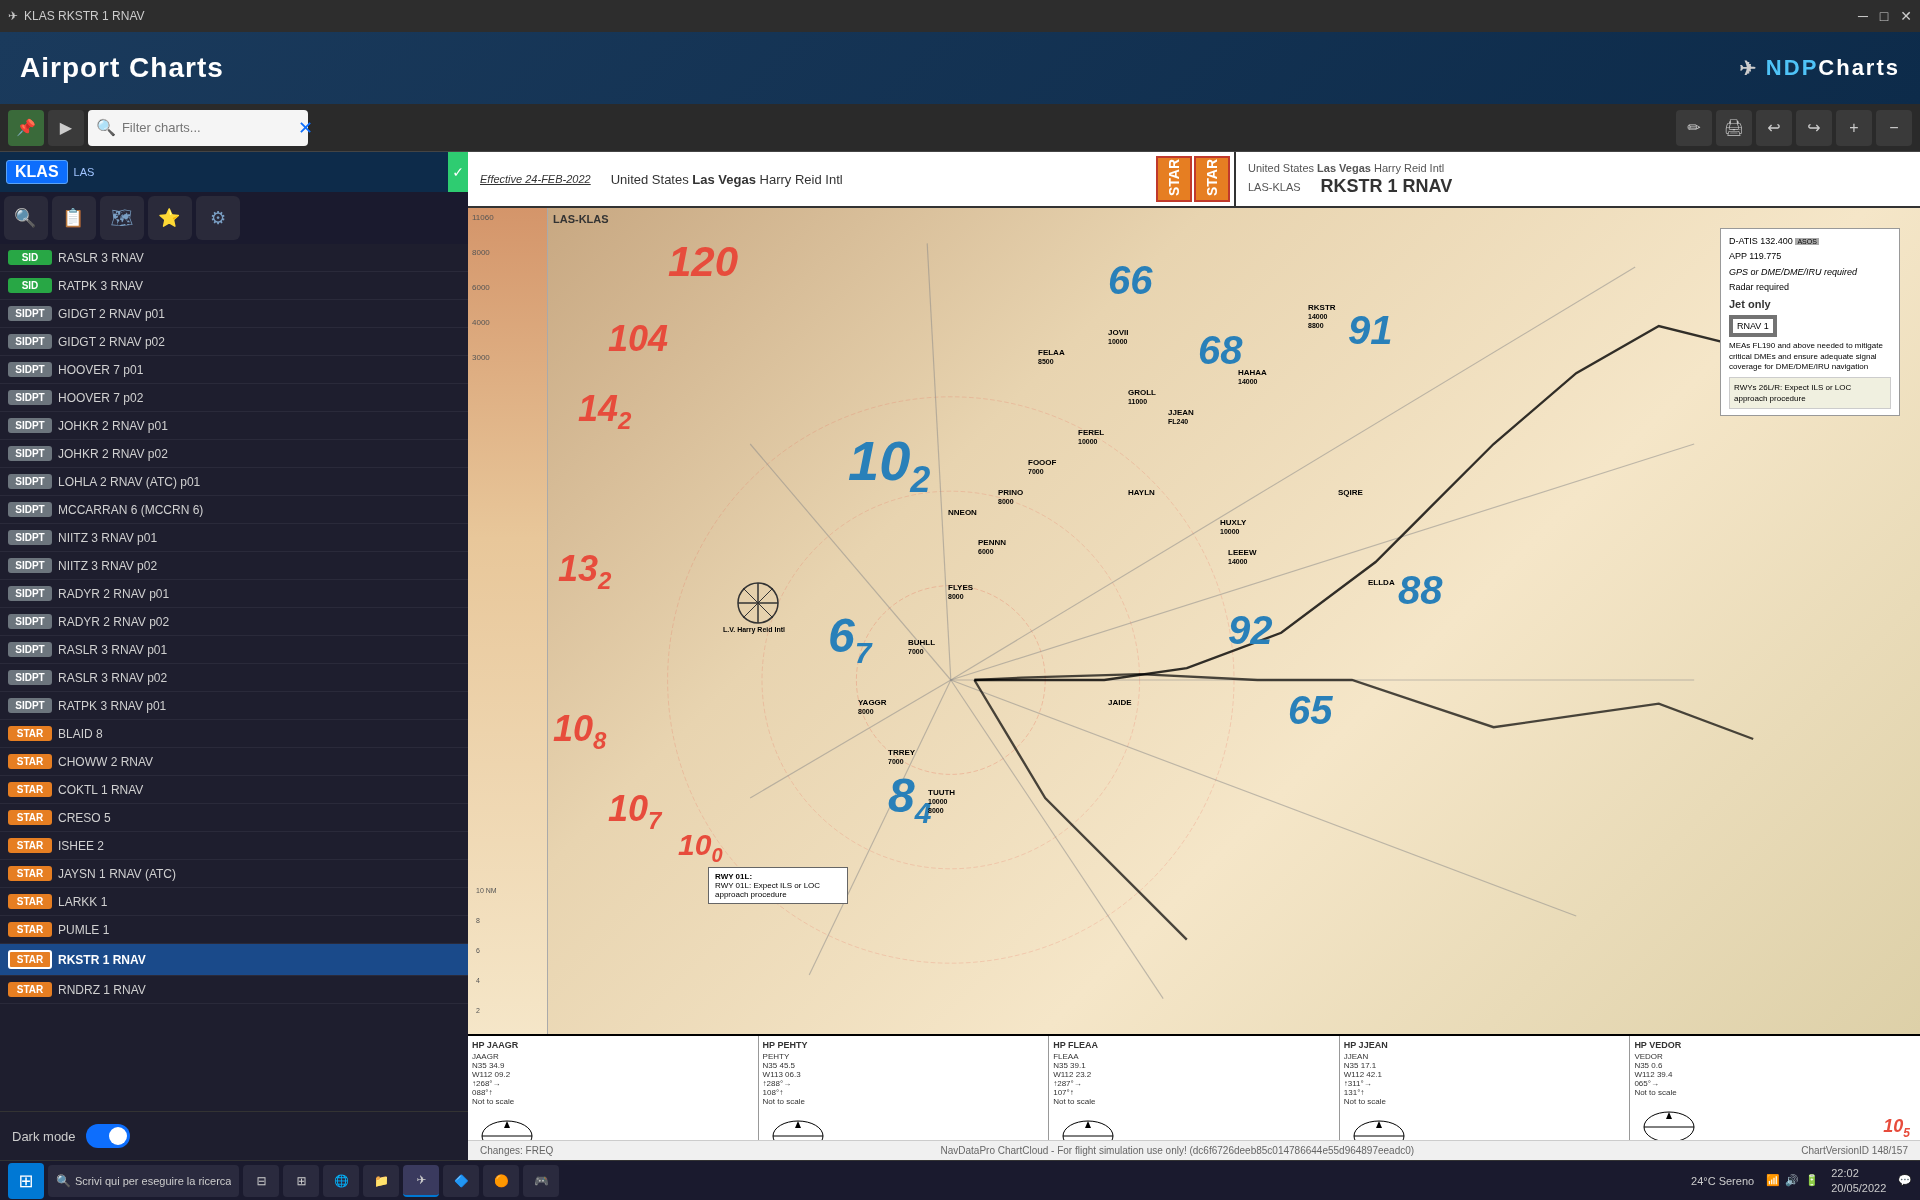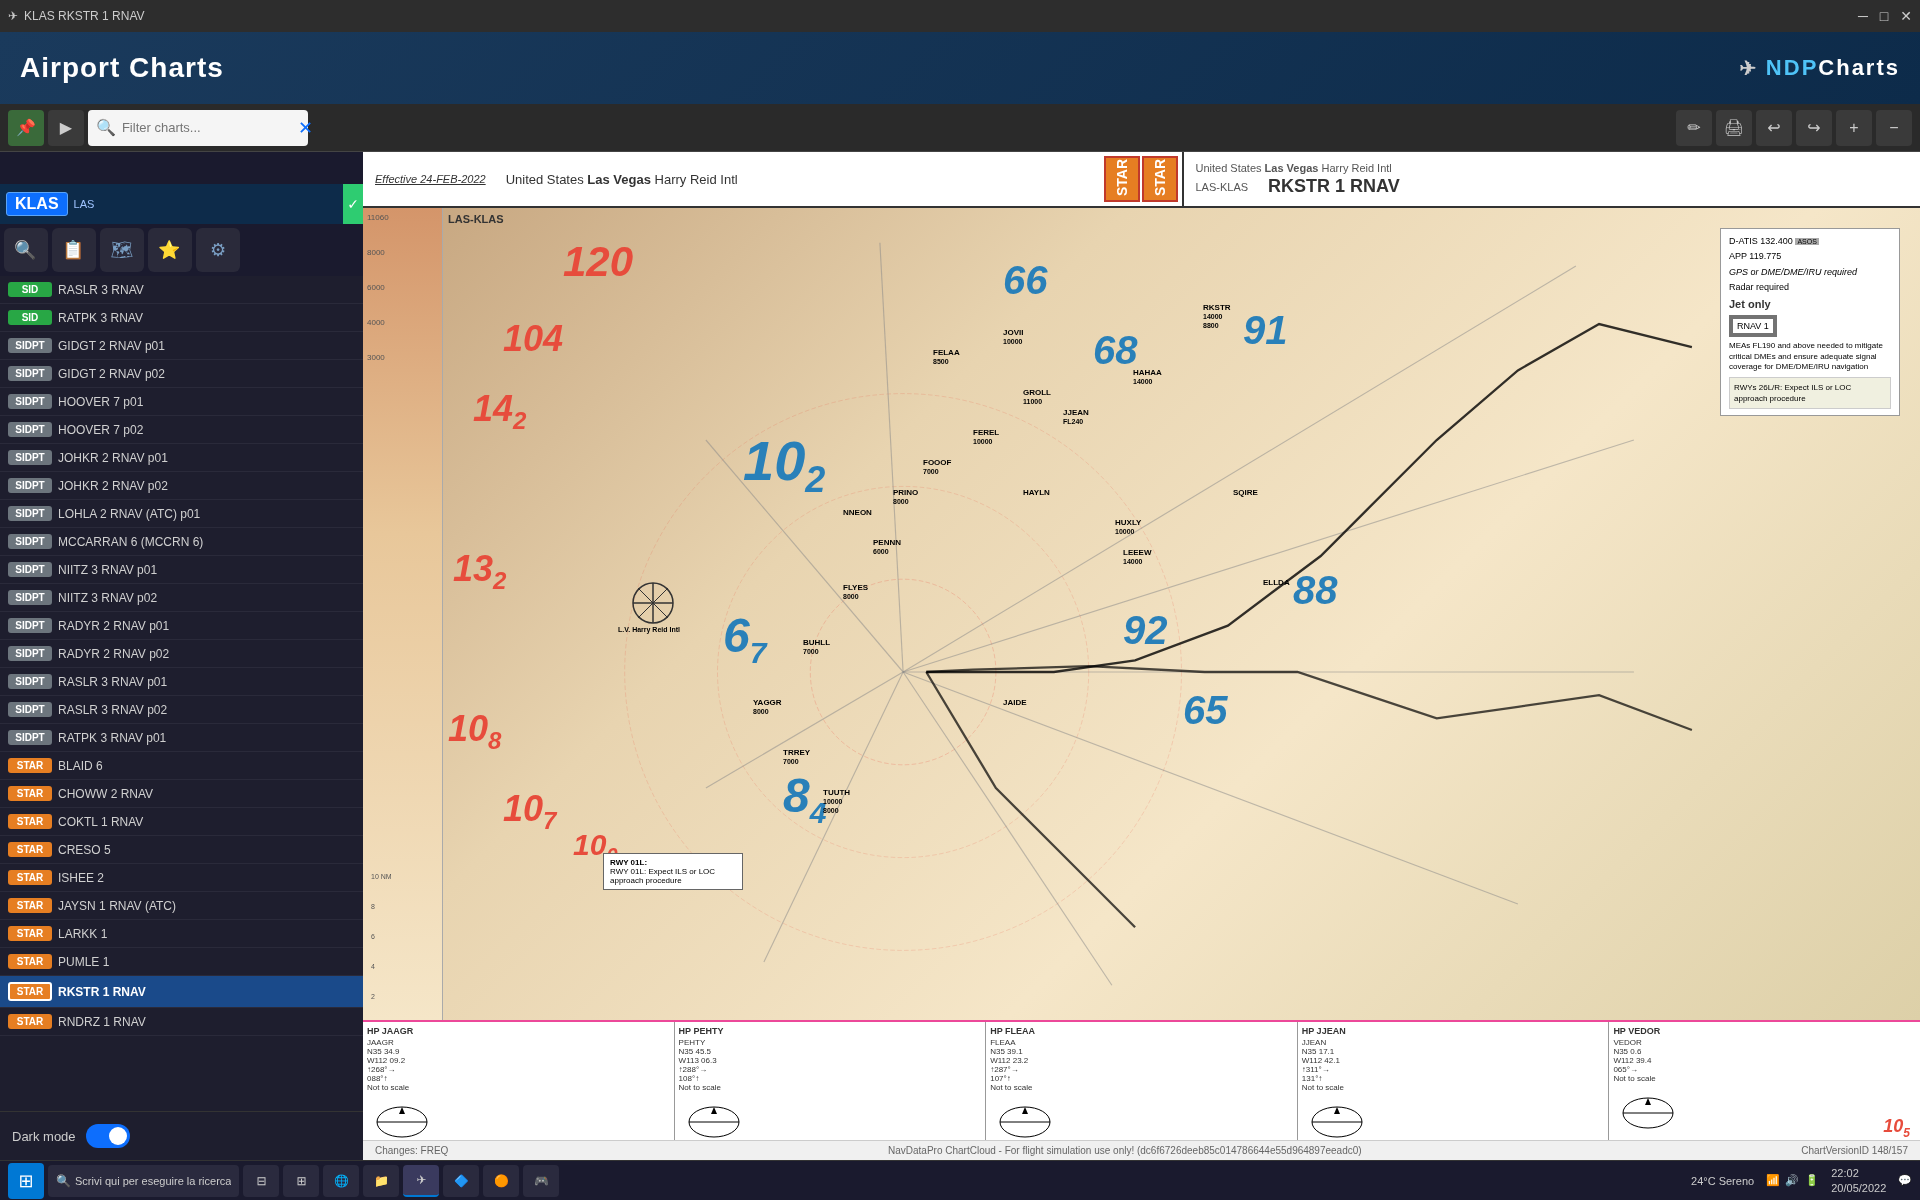--- a/index.html
+++ b/index.html
@@ -65,26 +65,25 @@
     #search-bar input {
       border: none; background: transparent; outline: none;
       font-size: 13px; flex: 1; color: #333;
     }
 
     
     #main { display: flex; flex: 1; overflow: hidden; }
 
     
     #sidebar {
-      width: 363px;
+      width: 468px;
       background: #1e1e2e;
       display: flex;
       flex-direction: column;
       overflow: hidden;
-      margin-top: 32px;
     }
     .airport-badge {
       background: #0d6efd;
       color: #fff;
       font-weight: 700;
       font-size: 16px;
       padding: 2px 8px;
       border-radius: 3px;
       border: 1px solid #5ba4f7;
     }
@@ -258,23 +257,23 @@
     }
     .notes-box .jet-only {
       font-size: 11px;
       font-weight: 700;
       color: #333;
       margin-bottom: 2px;
     }
 
     
     #bottom-panels {
-      height: 120px;
+      height: 106px;
       background: #fff;
-      border-top: 2px solid #ec4899;
+      border-top: 2px solid #000000;
       display: flex;
       overflow: hidden;
     }
     .hp-panel {
       flex: 1;
       border-right: 1px solid #999;
       padding: 4px;
       font-size: 8px;
       color: #333;
     }
@@ -485,21 +484,21 @@
           <div class="chart-item">
       <span class="chart-badge badge-sidpt">SIDPT</span>
       <span class="chart-name">RASLR 3 RNAV p02</span>
     </div>
           <div class="chart-item">
       <span class="chart-badge badge-sidpt">SIDPT</span>
       <span class="chart-name">RATPK 3 RNAV p01</span>
     </div>
           <div class="chart-item">
       <span class="chart-badge badge-star">STAR</span>
-      <span class="chart-name">BLAID 6</span>
+      <span class="chart-name">BLAID 8</span>
     </div>
           <div class="chart-item">
       <span class="chart-badge badge-star">STAR</span>
       <span class="chart-name">CHOWW 2 RNAV</span>
     </div>
           <div class="chart-item">
       <span class="chart-badge badge-star">STAR</span>
       <span class="chart-name">COKTL 1 RNAV</span>
     </div>
           <div class="chart-item">

